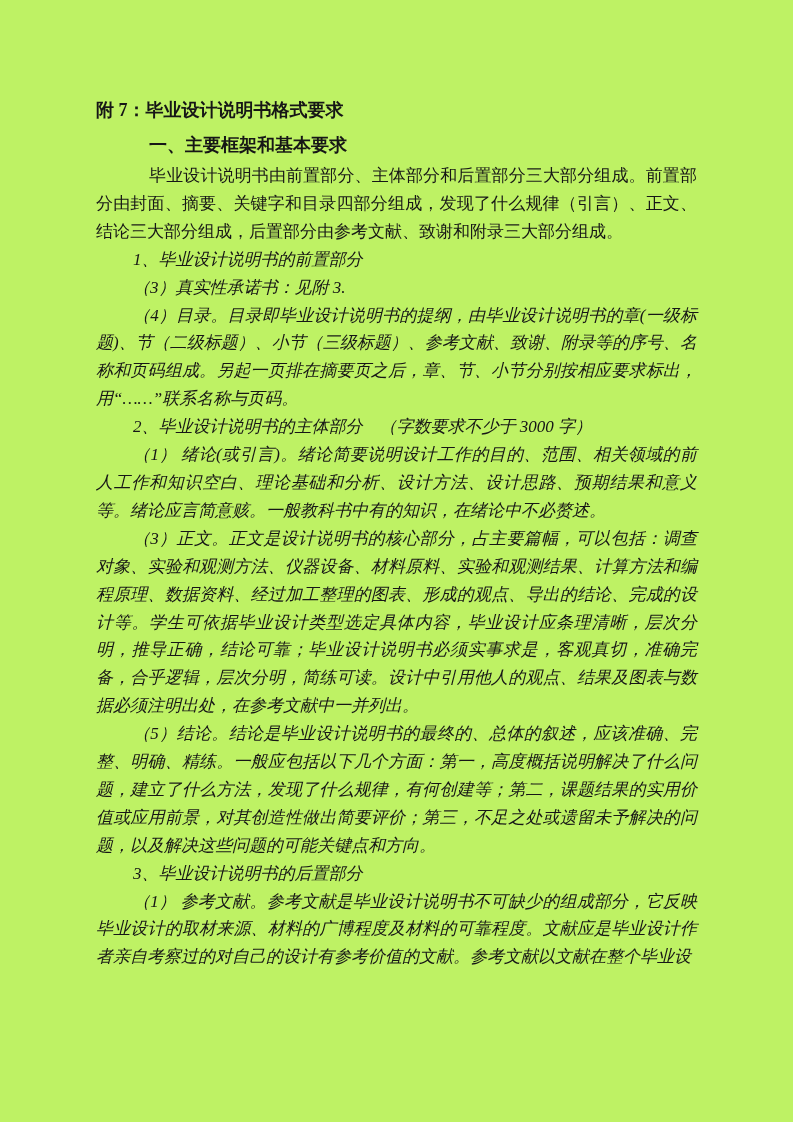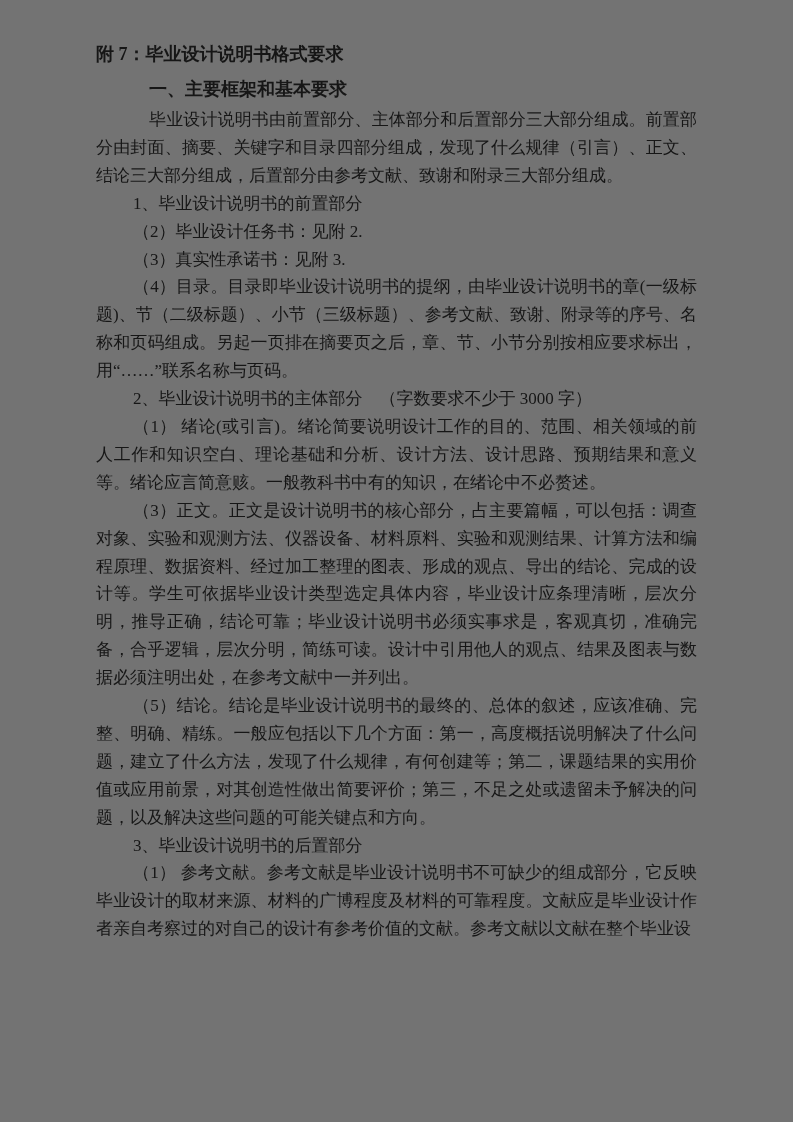--- a/index.html
+++ b/index.html
@@ -5,22 +5,22 @@
   html, body {
     margin: 0;
     padding: 0;
     background: #ffffff;
   }
   .page {
     position: relative;
     width: 793px;
     height: 1122px;
     box-sizing: border-box;
-    background: #737373;
-    padding: 40px 96px 0 96px;
+    background: #bef264;
+    padding: 96px 96px 0 96px;
     overflow: hidden;
     font-family: "Liberation Serif", "DejaVu Serif", serif;
     color: #161616;
   }
   .doc-title {
     font-size: 18px;
     font-weight: bold;
     line-height: 28px;
     margin: 0 0 7px 0;
     text-indent: 0;
@@ -35,32 +35,31 @@
     width: 601px;
   }
   .doc-para {
     font-size: 17px;
     line-height: 27.9px;
     margin: 0;
     text-align: justify;
     word-break: normal;
   }
   .doc-para.para { text-indent: 53px; }
-  .doc-para.item { text-indent: 37px; }
+  .doc-para.item { text-indent: 37px; font-style: italic; }
 </style>
 </head>
 <body>
 
 <div class="page">
   <h1 class="doc-title">附 7：毕业设计说明书格式要求</h1>
   <h2 class="section-heading">一、主要框架和基本要求</h2>
   <div class="doc-body">
       <p class="doc-para para">毕业设计说明书由前置部分、主体部分和后置部分三大部分组成。前置部分由封面、摘要、关键字和目录四部分组成，发现了什么规律（引言）、正文、结论三大部分组成，后置部分由参考文献、致谢和附录三大部分组成。</p>
       <p class="doc-para item">1、毕业设计说明书的前置部分</p>
-      <p class="doc-para item">（2）毕业设计任务书：见附 2.</p>
       <p class="doc-para item">（3）真实性承诺书：见附 3.</p>
       <p class="doc-para item">（4）目录。目录即毕业设计说明书的提纲，由毕业设计说明书的章(一级标题)、节（二级标题）、小节（三级标题）、参考文献、致谢、附录等的序号、名称和页码组成。另起一页排在摘要页之后，章、节、小节分别按相应要求标出，用“……”联系名称与页码。</p>
       <p class="doc-para item">2、毕业设计说明书的主体部分　（字数要求不少于 3000 字）</p>
       <p class="doc-para item">（1） 绪论(或引言)。绪论简要说明设计工作的目的、范围、相关领域的前人工作和知识空白、理论基础和分析、设计方法、设计思路、预期结果和意义等。绪论应言简意赅。一般教科书中有的知识，在绪论中不必赘述。</p>
       <p class="doc-para item">（3）正文。正文是设计说明书的核心部分，占主要篇幅，可以包括：调查对象、实验和观测方法、仪器设备、材料原料、实验和观测结果、计算方法和编程原理、数据资料、经过加工整理的图表、形成的观点、导出的结论、完成的设计等。学生可依据毕业设计类型选定具体内容，毕业设计应条理清晰，层次分明，推导正确，结论可靠；毕业设计说明书必须实事求是，客观真切，准确完备，合乎逻辑，层次分明，简练可读。设计中引用他人的观点、结果及图表与数据必须注明出处，在参考文献中一并列出。</p>
       <p class="doc-para item">（5）结论。结论是毕业设计说明书的最终的、总体的叙述，应该准确、完整、明确、精练。一般应包括以下几个方面：第一，高度概括说明解决了什么问题，建立了什么方法，发现了什么规律，有何创建等；第二，课题结果的实用价值或应用前景，对其创造性做出简要评价；第三，不足之处或遗留未予解决的问题，以及解决这些问题的可能关键点和方向。</p>
       <p class="doc-para item">3、毕业设计说明书的后置部分</p>
       <p class="doc-para item">（1） 参考文献。参考文献是毕业设计说明书不可缺少的组成部分，它反映毕业设计的取材来源、材料的广博程度及材料的可靠程度。文献应是毕业设计作者亲自考察过的对自己的设计有参考价值的文献。参考文献以文献在整个毕业设</p>
     </div>
 </div>

